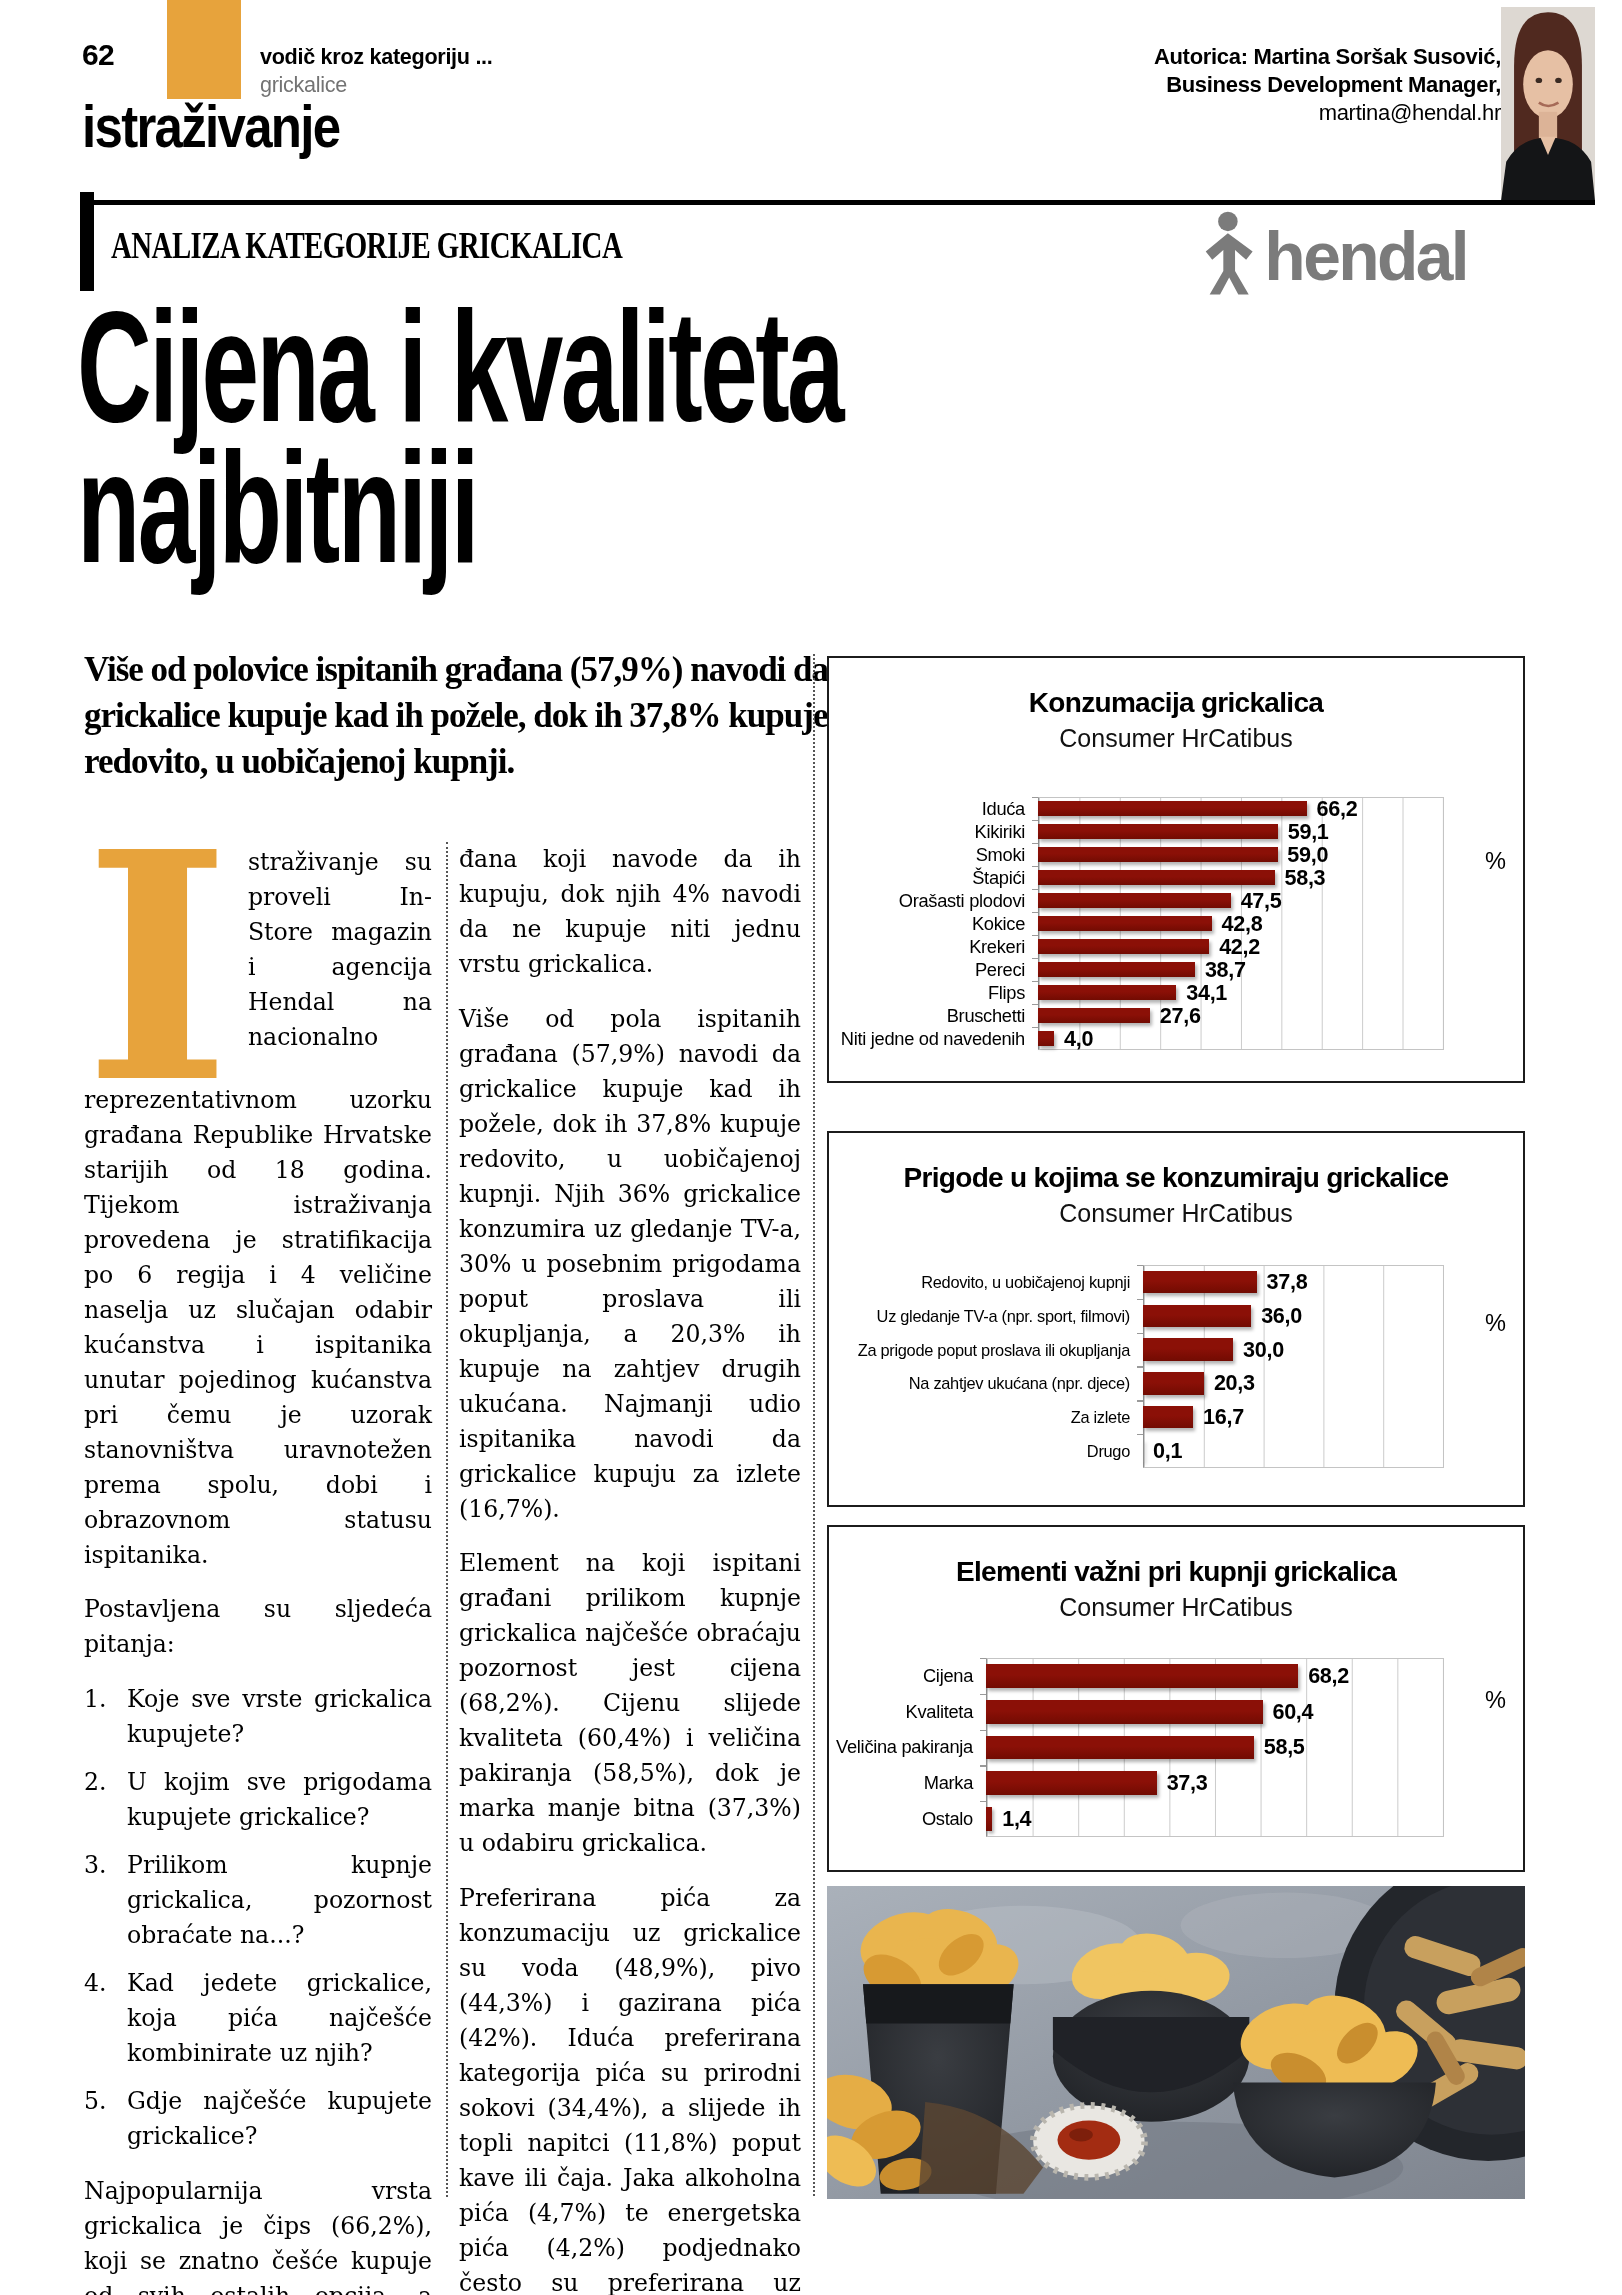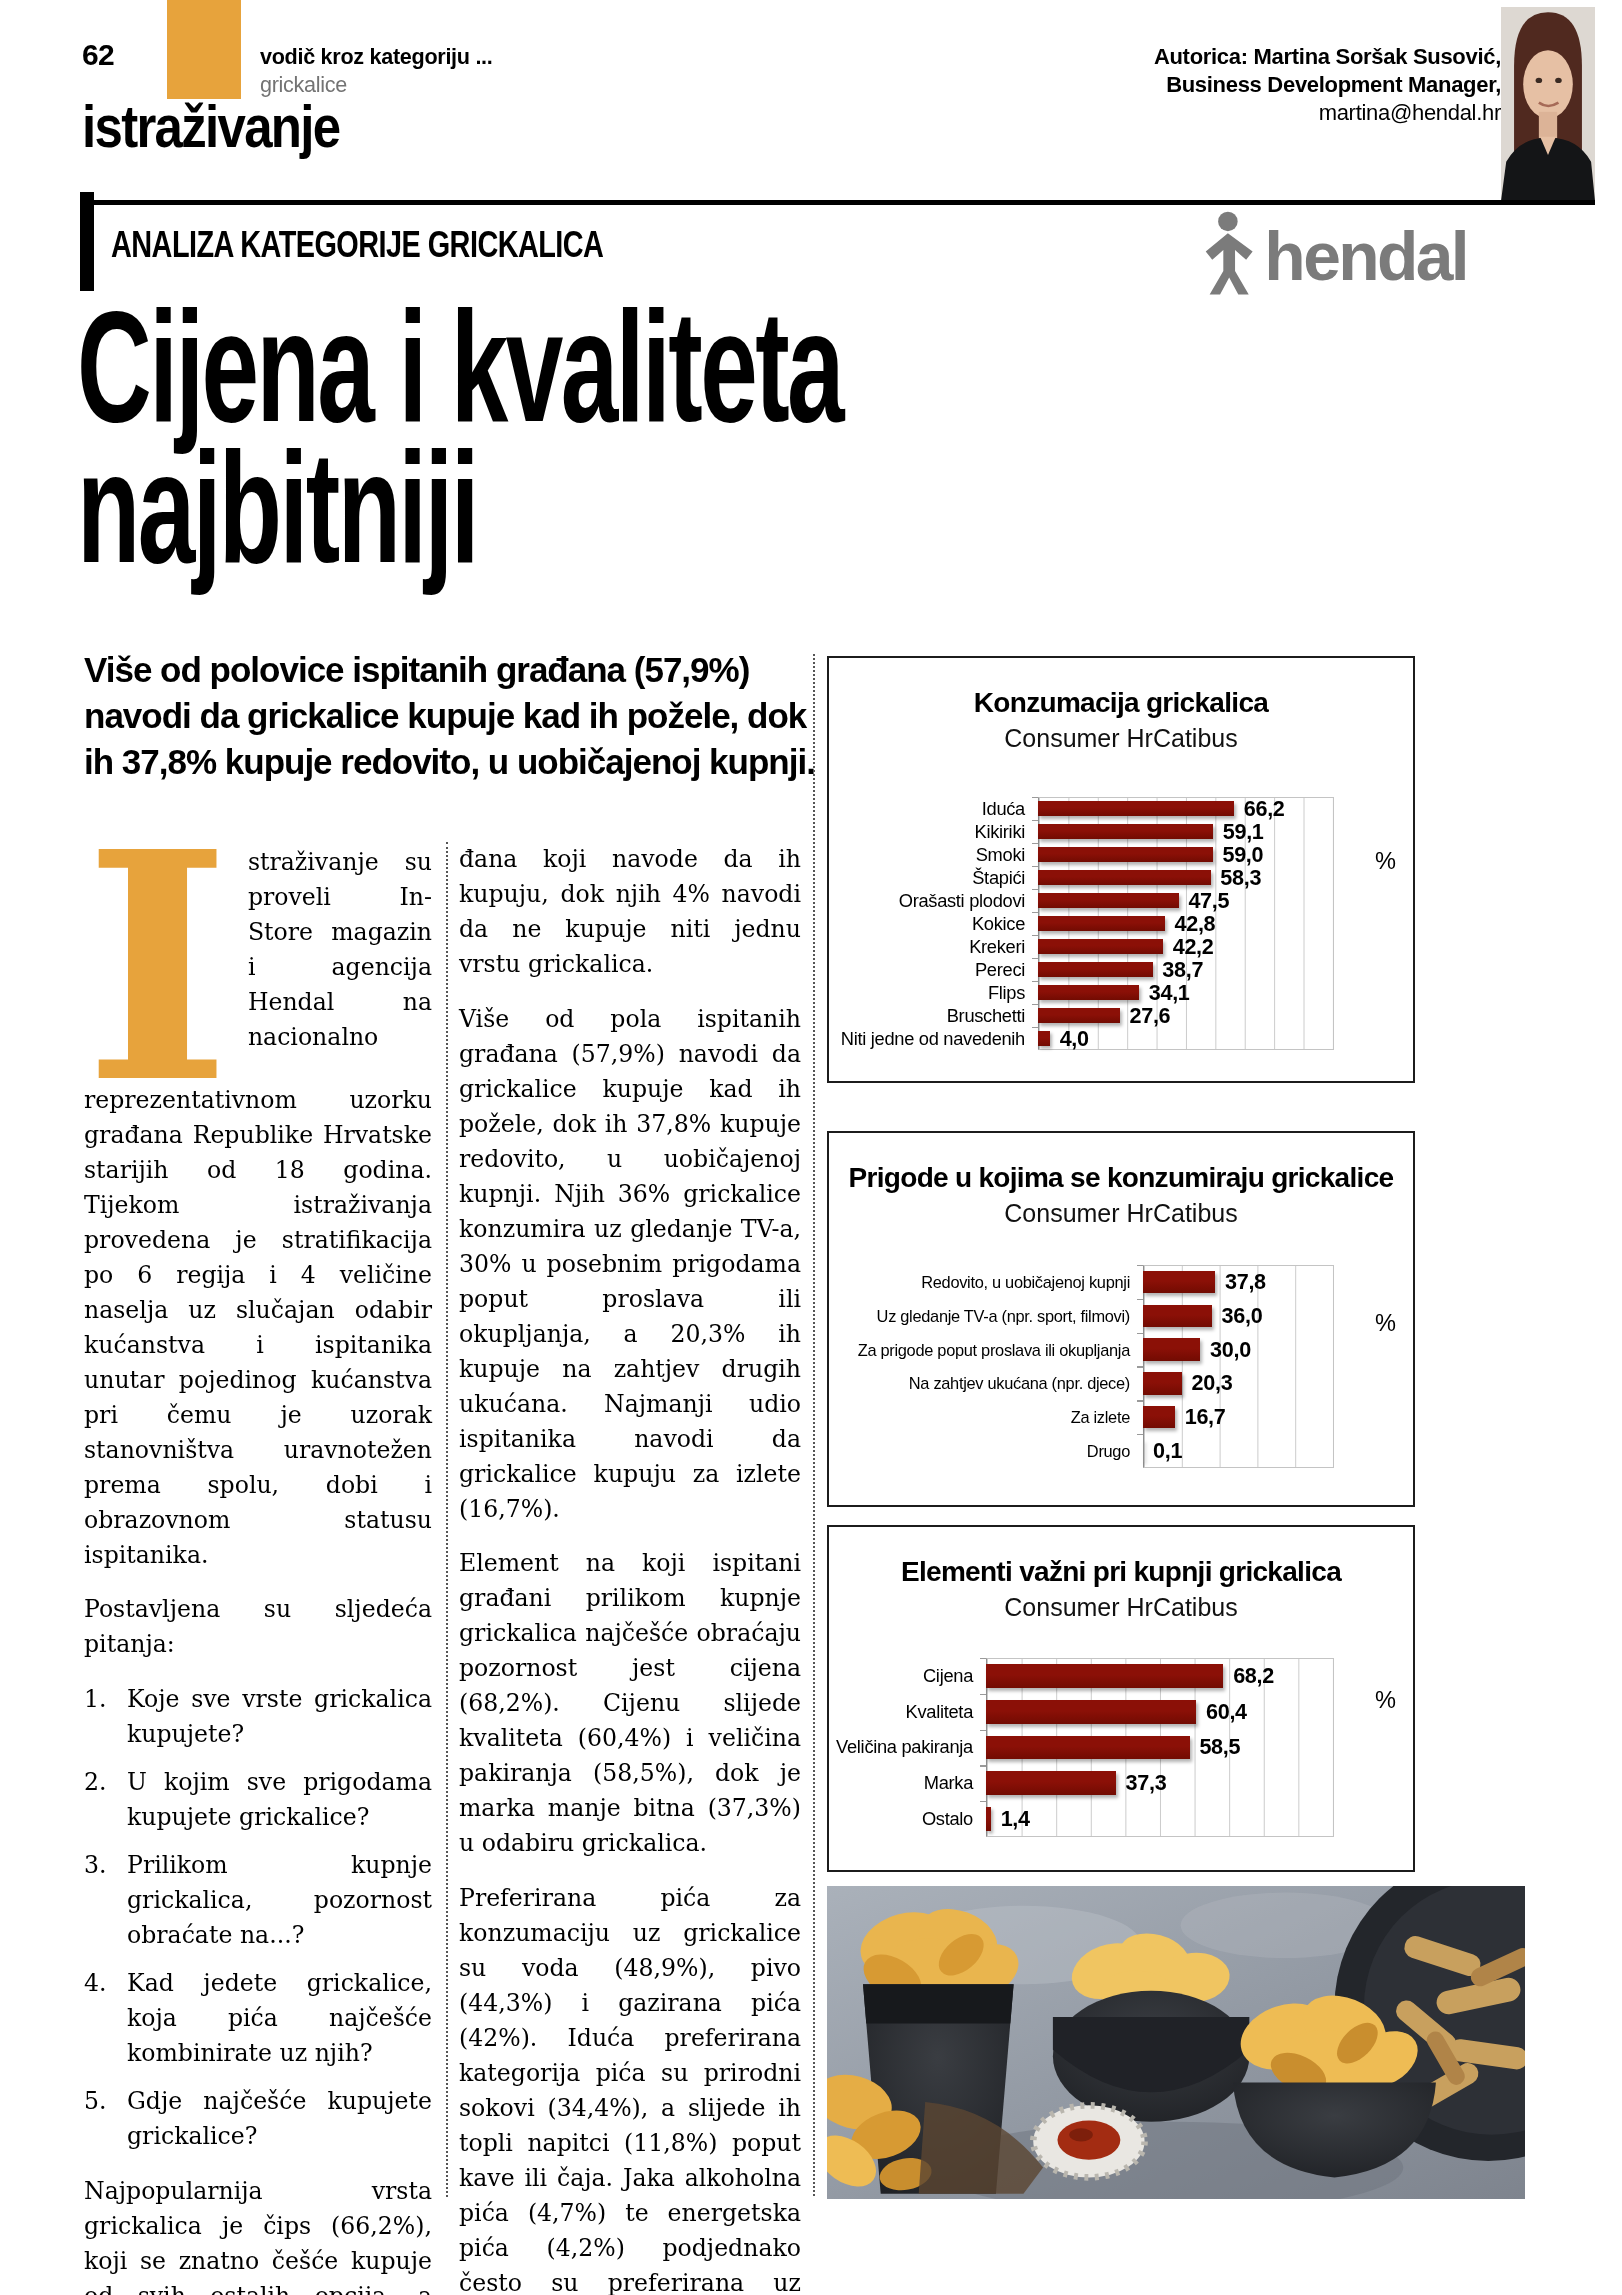--- a/index.html
+++ b/index.html
@@ -1,21 +1,21 @@
 <!DOCTYPE html>
 <html style="font-size:10.5px"><head>
 <meta charset="utf-8">
 <style>
   html,body{margin:0;padding:0;}
   body{
     width:1623px;height:2295px;position:relative;background:#ffffff;
     font-family:"Liberation Sans", sans-serif;color:#000;overflow:hidden;
   }
   .abs{position:absolute;}
-  .cond{font-family:Liberation Sans, sans-serif;}
+  .cond{font-family:Liberation Serif, serif;}
   .serif{font-family:"DejaVu Serif","Liberation Serif",serif;}
   .squeeze{display:inline-block;transform-origin:0 0;white-space:nowrap;}
 
   
   .page-num{left:82px;top:38px;font-size:30px;font-weight:700;letter-spacing:-0.7px;}
   .orange-block{left:167px;top:0;width:74px;height:99px;background:var(--orange);}
   .kicker{left:260px;top:43px;font-size:21.6px;line-height:27.5px;font-weight:700;letter-spacing:-0.3px;}
   .kicker .k2{font-weight:400;color:#737373;}
   .section-title{left:82px;top:92px;font-size:60px;font-weight:700;letter-spacing:-2px;}
   .section-title .squeeze{transform:scaleX(0.85);}
@@ -46,21 +46,21 @@
     float:left;color:var(--orange);font-family:"DejaVu Serif","Liberation Serif",serif;
     font-weight:700;font-size:314px;line-height:230px;height:230px;
     margin:7.9px 17px 0 0;
   }
   ol.qlist{list-style:none;margin:0 0 19.6px 0;padding:0;counter-reset:q;}
   ol.qlist li{position:relative;padding-left:43px;margin-bottom:13px;counter-increment:q;}
   ol.qlist li::before{content:counter(q) ".";position:absolute;left:0;top:0;}
 
   
   .chart{
-    left:827px;width:588px;background:#fff;border:2px solid #1c1c1c;
+    left:827px;width:698px;background:#fff;border:2px solid #1c1c1c;
     box-sizing:border-box;position:absolute;
     --lw:196px;--rp:79px;
   }
   .chart-title{text-align:center;margin-top:29px;font-size:28px;font-weight:700;letter-spacing:-0.7px;}
   .chart-subtitle{text-align:center;margin-top:5.2px;font-size:25px;font-weight:400;color:#111;}
   .chart-body{position:absolute;left:0;right:0;}
   #chart1{top:656px;height:427px;}
   #chart1 .chart-body{top:139px;bottom:31px;}
   #chart1{--lw:209px;}
   #chart2{top:1131px;height:376px;}

